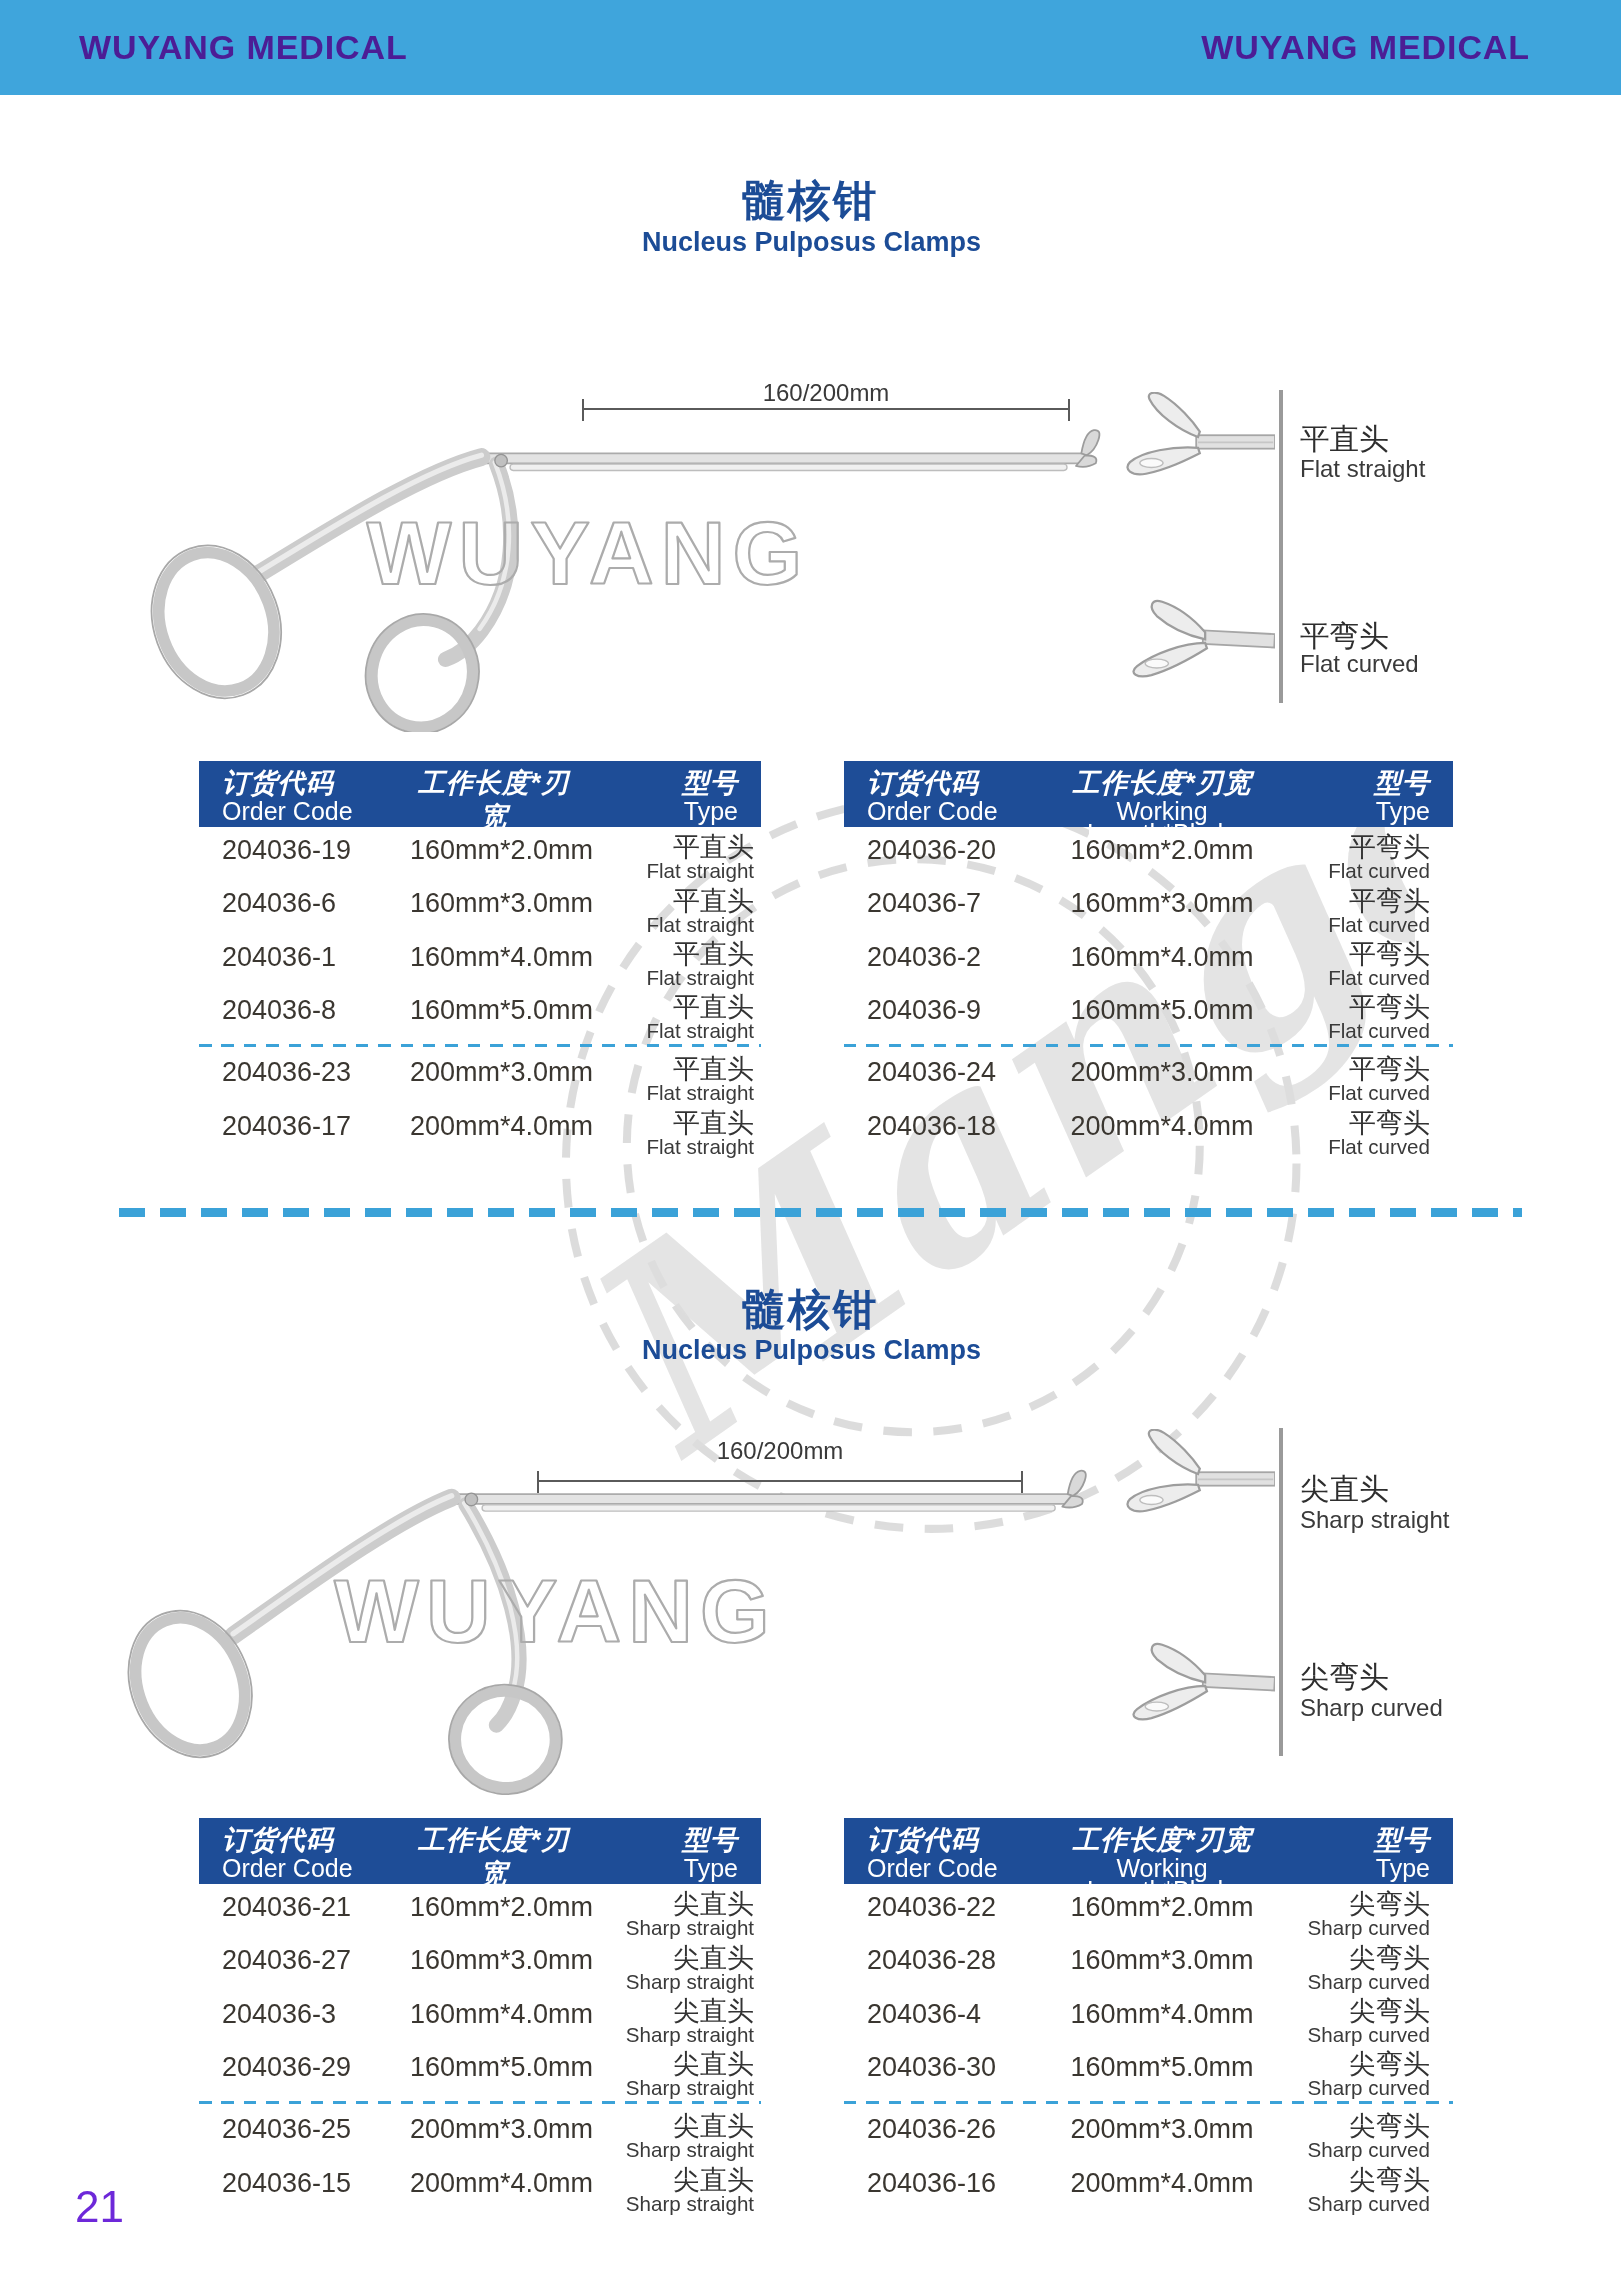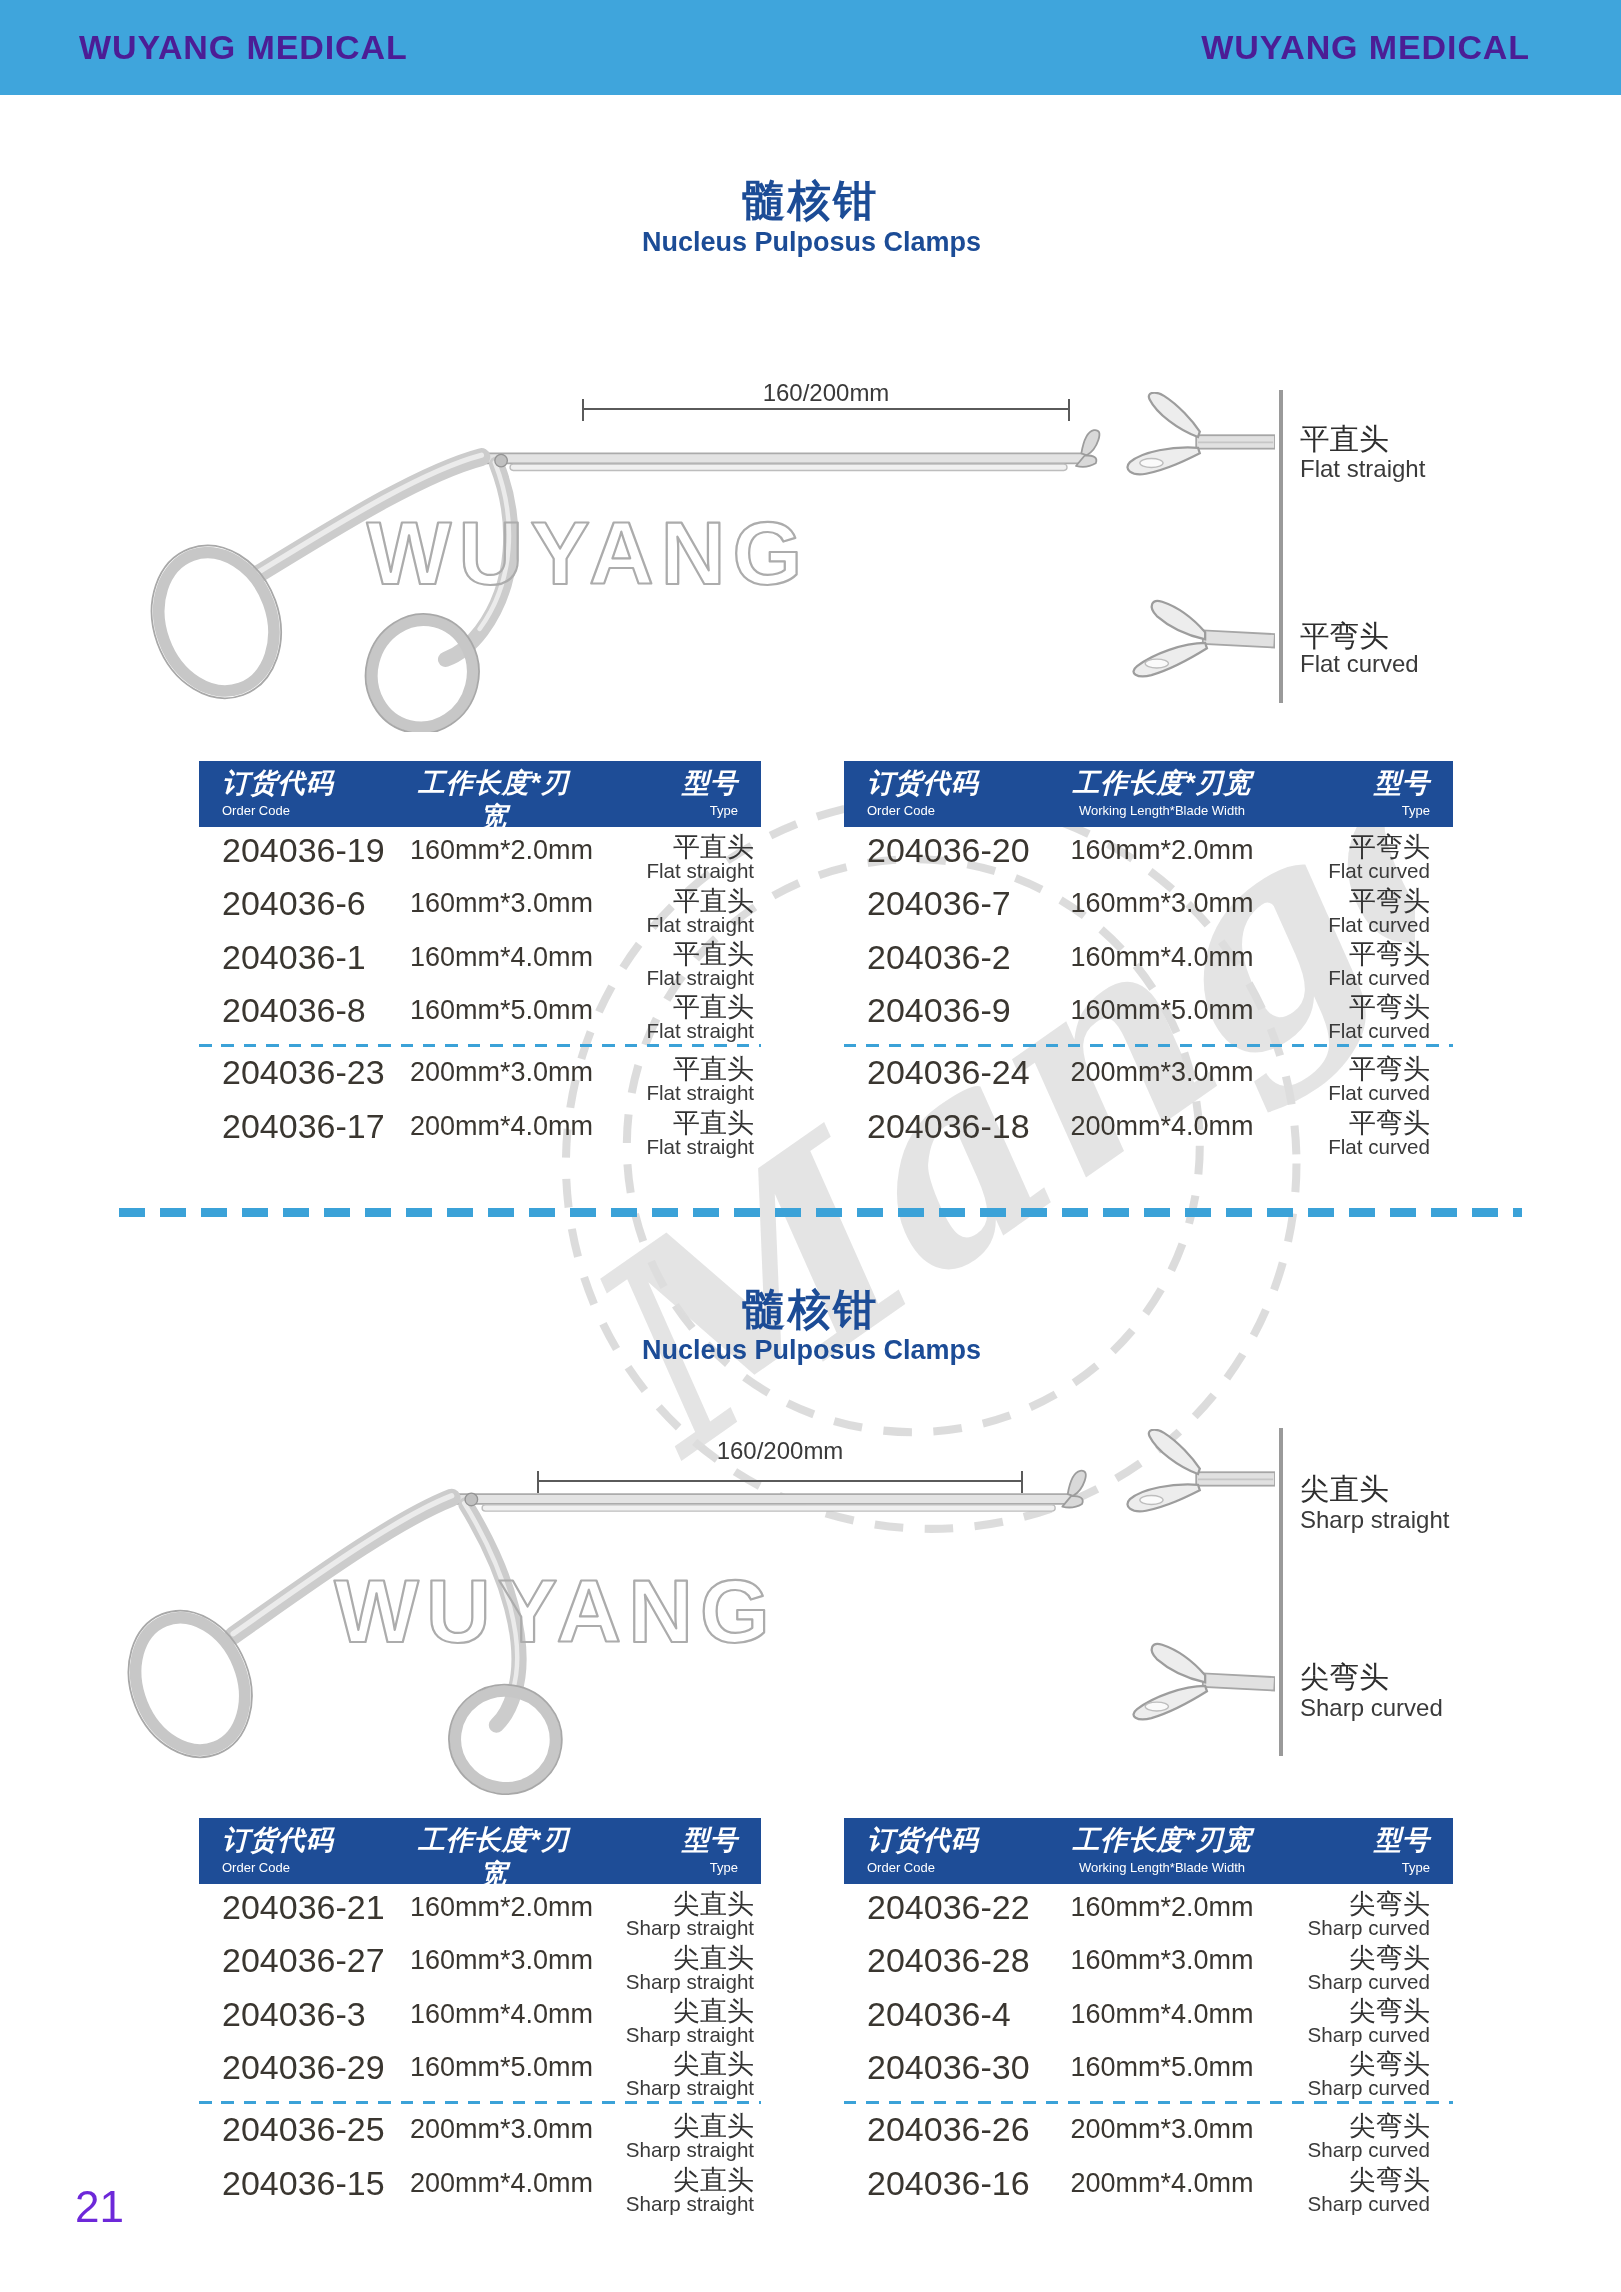--- a/index.html
+++ b/index.html
@@ -26,28 +26,28 @@
   .vline{width:3.6px;background:#9a9a9a;z-index:2;}
   .tip-cn{font-size:29.6px;color:#2e2e2e;z-index:2;}
   .tip-en{font-size:24px;color:#3a3a3a;z-index:2;}
   
   .ptable{z-index:2;}
   .thead{
     display:grid;grid-template-columns:188px 1fr 161px;align-items:start;
     background:#1E4D97;color:#ffffff;height:66px;padding:4.5px 23px 0;box-sizing:border-box;
   }
   .th-cn{font-size:27px;font-weight:700;line-height:34px;letter-spacing:0.9px;font-style:italic;}
-  .th-en{font-size:13px;font-weight:400;line-height:22.4px;}
+  .th-en{font-size:25px;font-weight:400;line-height:22.4px;}
   .th.center{text-align:center;}
   .th.right{text-align:right;}
   .t-row{
     display:grid;grid-template-columns:188px 1fr 161px;align-items:start;
     padding:0 23px;box-sizing:border-box;color:#3a3630;
   }
-  .cell-code{font-size:34px;line-height:32px;padding-top:7.2px;}
+  .cell-code{font-size:27px;line-height:32px;padding-top:7.2px;}
   .cell-spec{font-size:27px;line-height:32px;padding-top:7.2px;text-align:center;}
   .cell-type{text-align:right;}
   .type-cn{font-size:27px;line-height:29px;padding-top:6.3px;color:#333333;}
   .type-en{font-size:20.6px;line-height:18px;color:#3a3a3a;}
   .row-dash{height:3.6px;margin:3.6px 0 1.8px;background:repeating-linear-gradient(90deg,#3BA2D8 0 12.5px,transparent 12.5px 22.4px);}
   
   .section-divider{
     height:9px;background:repeating-linear-gradient(90deg,#3BA2D8 0 26px,transparent 26px 41px);z-index:2;
   }
   .pagenum{font-size:44px;color:#6d28d9;z-index:3;}

